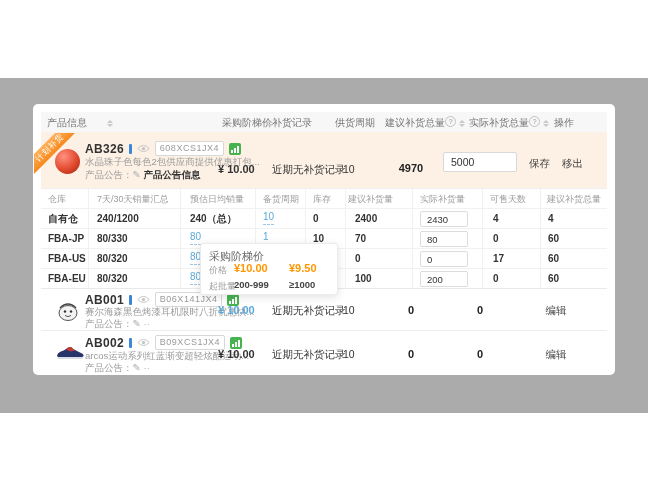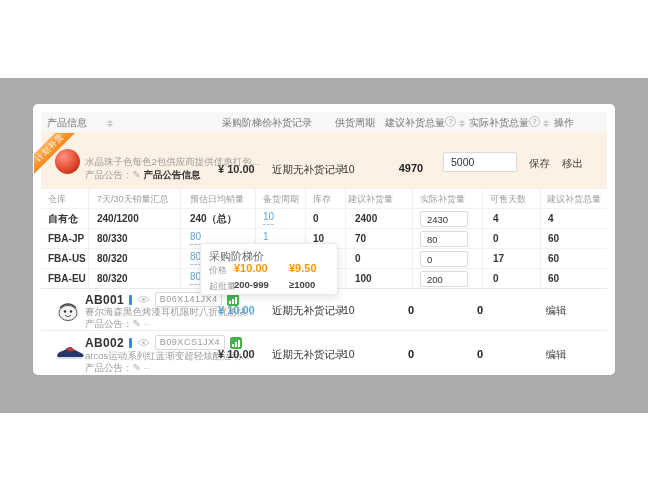--- a/index.html
+++ b/index.html
@@ -124,20 +124,36 @@
   <span class="sort" style="left:510px">
       <i class="cu"></i>
       <i class="cd"></i>
     </span>
   <span class="hlabel" style="left:521px">操作</span>
 
   <div class="prod-row row-main">
     <div class="pimg" style="top:17px">
         <div class="ball"></div>
       </div>
+    <div class="titleline" style="top:9px">
+      <span class="pcode">AB326</span>
+      <span class="flag"></span>
+      <span class="eye">
+        <svg width="13" height="9" viewBox="0 0 16 10">
+            <path d="M1 5 Q8 -2.5 15 5 Q8 12.5 1 5 Z" fill="none" stroke="#c2c2c2" stroke-width="1.2"></path>
+            <circle cx="8" cy="5" r="2" fill="#c2c2c2"></circle>
+          </svg>
+      </span>
+      <span class="skubox">608XCS1JX4</span>
+      <span class="chart-ic">
+          <i class="b1"></i>
+          <i class="b2"></i>
+          <i class="b3"></i>
+        </span>
+    </div>
     <div class="descline" style="top:24px">水晶珠子色每色2包供应商提供优惠打包...</div>
     <div class="noticeline" style="top:37px">
       <span>产品公告：</span><span class="pencil">✎</span> <span class="ntext">产品公告信息</span>
     </div>
     <span class="cell-price" style="top:31px">¥ 10.00</span>
     <span class="cell-record" style="top:31px">近期无补货记录</span>
     <span class="cell-cycle" style="top:31px">10</span>
     <span class="cell-sugg" style="top:30px">4970</span>
     <input class="main-input" style="top: 20px;" type="text" value="5000">
     <div class="cell-ops" style="top:25px">

